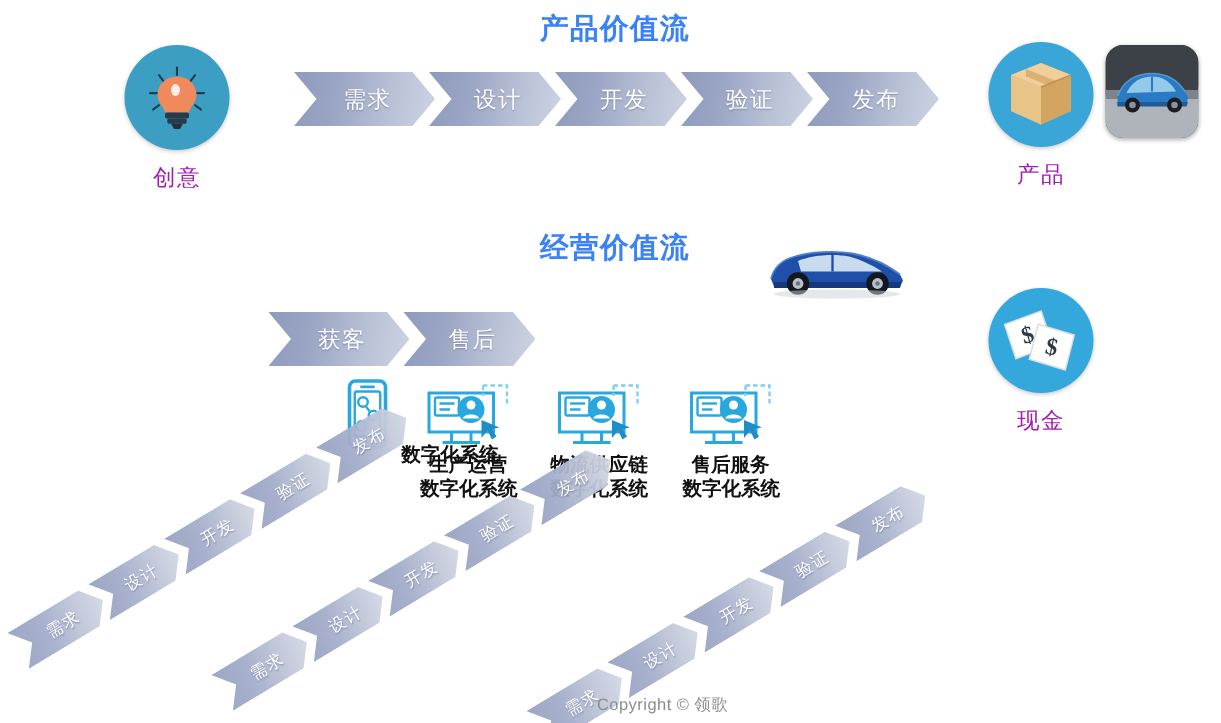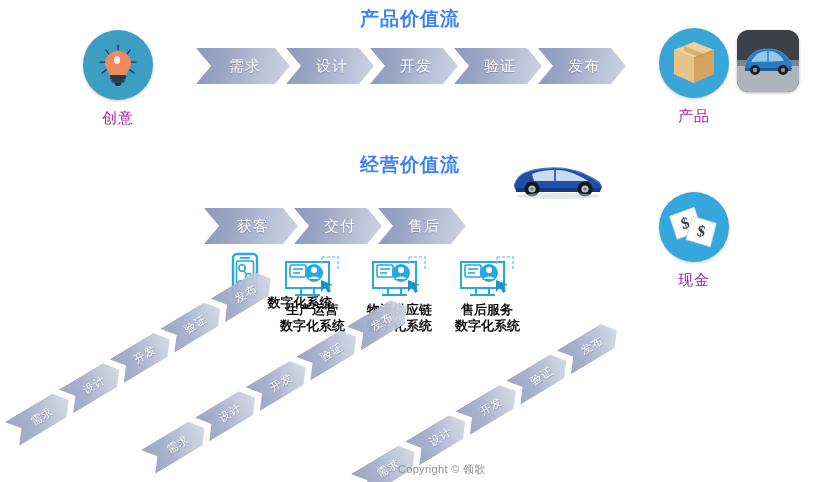--- a/index.html
+++ b/index.html
@@ -211,23 +211,22 @@
   </div>
 
   <div class="chev-row" style="left:196px;top:48px;">
     <div class="chev first" style="width:94px;">需求</div>
     <div class="chev" style="width:88px;">设计</div>
     <div class="chev" style="width:88px;">开发</div>
     <div class="chev" style="width:88px;">验证</div>
     <div class="chev" style="width:88px;">发布</div>
   </div>
 
-  <div class="chev-row" style="left:204px;top:208px;text-align:center;">
+  <div class="chev-row" style="left:179px;top:208px;text-align:center;">
     <div class="chev first" style="width:94px;">获客</div>
-    <div class="chev" style="width:88px;">交付</div>
     <div class="chev" style="width:88px;">售后</div>
   </div>
 
   <div class="sys" style="left:227px;top:252px;width:36px;">
     <div class="sys-icon">
       <svg width="34" height="48" viewBox="0 0 34 48">
         <rect x="5" y="2" width="24" height="44" rx="4" fill="none" stroke="#29a8e0" stroke-width="2.4"></rect>
         <rect x="8.5" y="9" width="17" height="30" rx="1.5" fill="none" stroke="#29a8e0" stroke-width="1.6"></rect>
         <rect x="12" y="5" width="10" height="1.8" rx=".9" fill="#29a8e0"></rect>
         <circle cx="14" cy="16" r="3.2" fill="none" stroke="#29a8e0" stroke-width="1.6"></circle>

